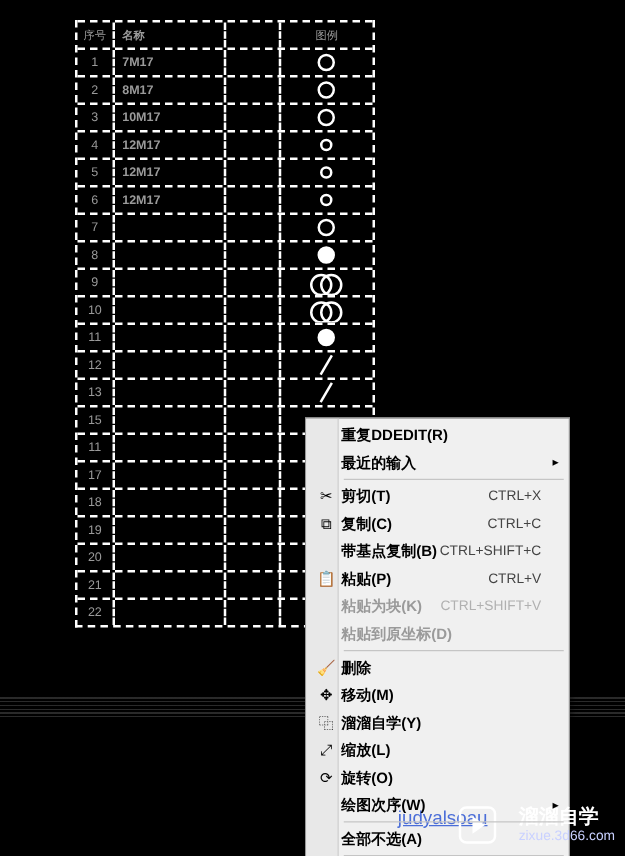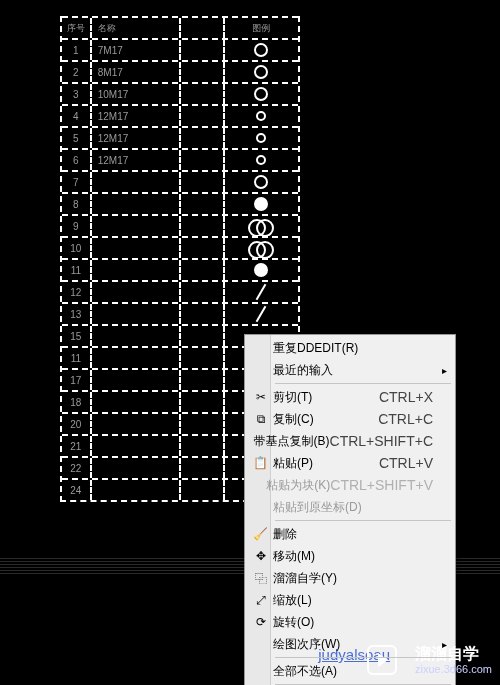--- a/index.html
+++ b/index.html
@@ -36,21 +36,21 @@
     color: #9a9a9a;
     font-size: 10px;
     display: flex;
     align-items: center;
     justify-content: center;
     overflow: hidden;
     white-space: nowrap;
   }
   .dcell:last-child { border-right: none; }
   .c-num { width: 30px; }
-  .c-txt { width: 90px; padding-left: 6px; justify-content: flex-start; }
+  .c-txt { width: 90px; padding-left: 6px; justify-content: flex-start; font-weight: bold; }
   .c-mid { width: 44px; }
   .c-sym { width: 74px; }
   .sym {
     width: 14px; height: 14px;
     border: 2px solid #fff;
     border-radius: 50%;
     display: inline-block;
   }
   .sym.filled { background: #fff; }
   .sym.sq { border-radius: 2px; }
@@ -119,22 +119,22 @@
     position: relative;
     cursor: default;
   }
   .ctx .item.disabled { color: #9a9a9a; }
   .ctx .icon-slot {
     width: 24px;
     display: flex;
     align-items: center;
     justify-content: center;
   }
-  .ctx .label { flex: 1; white-space: nowrap; }
-  .ctx .shortcut { color: #444; font-size: 14px; }
+  .ctx .label { flex: 1; white-space: nowrap; font-weight: bold; }
+  .ctx .shortcut { color: #444; font-size: 11px; }
   .ctx .item.disabled .shortcut { color: #b0b0b0; }
   .ctx .item .arrow {
     position: absolute;
     right: 6px;
     font-size: 10px;
   }
   .ctx hr {
     border: none;
     border-top: 1px solid #c5c5c5;
     margin: 2px 2px 2px 28px;
@@ -334,43 +334,45 @@
         </div>
         <div class="drow">
           <div class="dcell c-num">18</div>
           <div class="dcell c-txt"></div>
           <div class="dcell c-mid"></div>
           <div class="dcell c-sym">
             <span class="sym"></span>
           </div>
         </div>
         <div class="drow">
+          <div class="dcell c-num">19</div>
+          <div class="dcell c-txt"></div>
+          <div class="dcell c-mid"></div>
+          <div class="dcell c-sym">
+            <span class="sym sq"></span>
+          </div>
+        </div>
+        <div class="drow">
           <div class="dcell c-num">20</div>
           <div class="dcell c-txt"></div>
           <div class="dcell c-mid"></div>
           <div class="dcell c-sym">
             <span class="sym sq"></span>
           </div>
         </div>
         <div class="drow">
           <div class="dcell c-num">21</div>
           <div class="dcell c-txt"></div>
           <div class="dcell c-mid"></div>
           <div class="dcell c-sym">
             <span class="sym"></span>
           </div>
         </div>
         <div class="drow">
           <div class="dcell c-num">22</div>
-          <div class="dcell c-txt"></div>
-          <div class="dcell c-mid"></div>
-          <div class="dcell c-sym"></div>
-        </div>
-        <div class="drow">
-          <div class="dcell c-num">24</div>
           <div class="dcell c-txt"></div>
           <div class="dcell c-mid"></div>
           <div class="dcell c-sym"></div>
         </div>
       </div>
   </div>
   <div class="ground-band"></div>
 
   <div class="ctx">
     <div class="gutter"></div>

